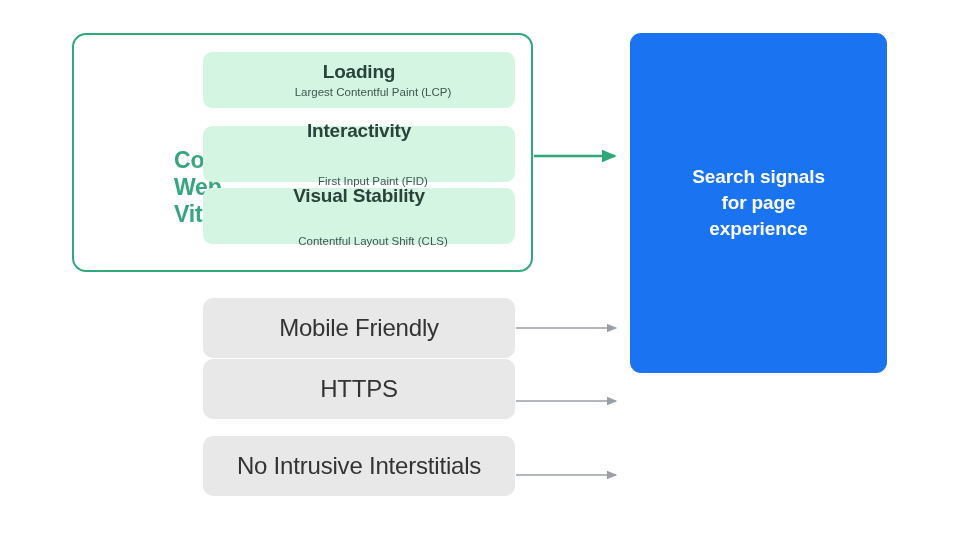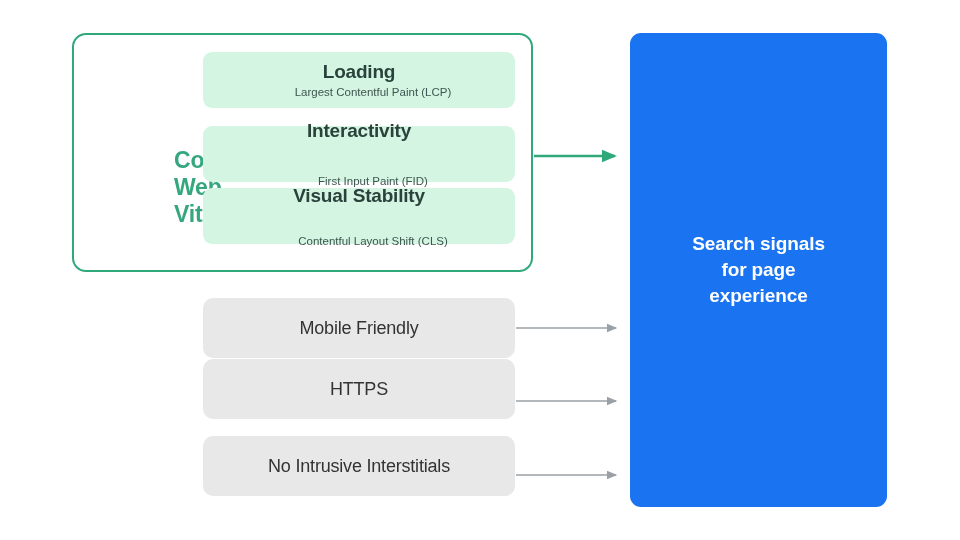--- a/index.html
+++ b/index.html
@@ -89,34 +89,34 @@
     border-radius: 10px;
     display: flex;
     align-items: center;
     justify-content: center;
   }
   .signal-card.s1 { top: 298px; }
   .signal-card.s2 { top: 359px; }
   .signal-card.s3 { top: 436px; }
 
   .signal-label {
-    font-size: 18px;
+    font-size: 24px;
     font-weight: normal;
     color: #333333;
     letter-spacing: -0.2px;
     text-align: center;
   }
 
   
   .search-box {
     position: absolute;
     left: 630px;
     top: 33px;
     width: 257px;
-    height: 474px;
+    height: 340px;
     background: #1A73F0;
     border-radius: 11px;
     display: flex;
     align-items: center;
     justify-content: center;
   }
   .search-box-text {
     color: #ffffff;
     font-size: 19px;
     font-weight: bold;

